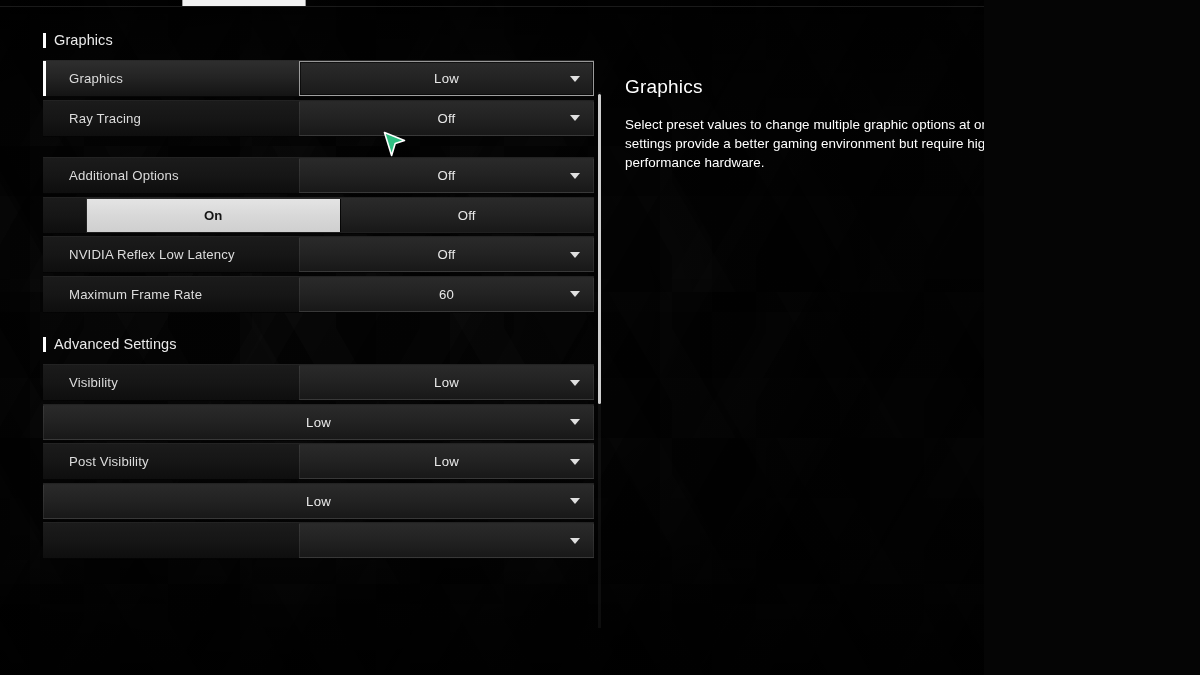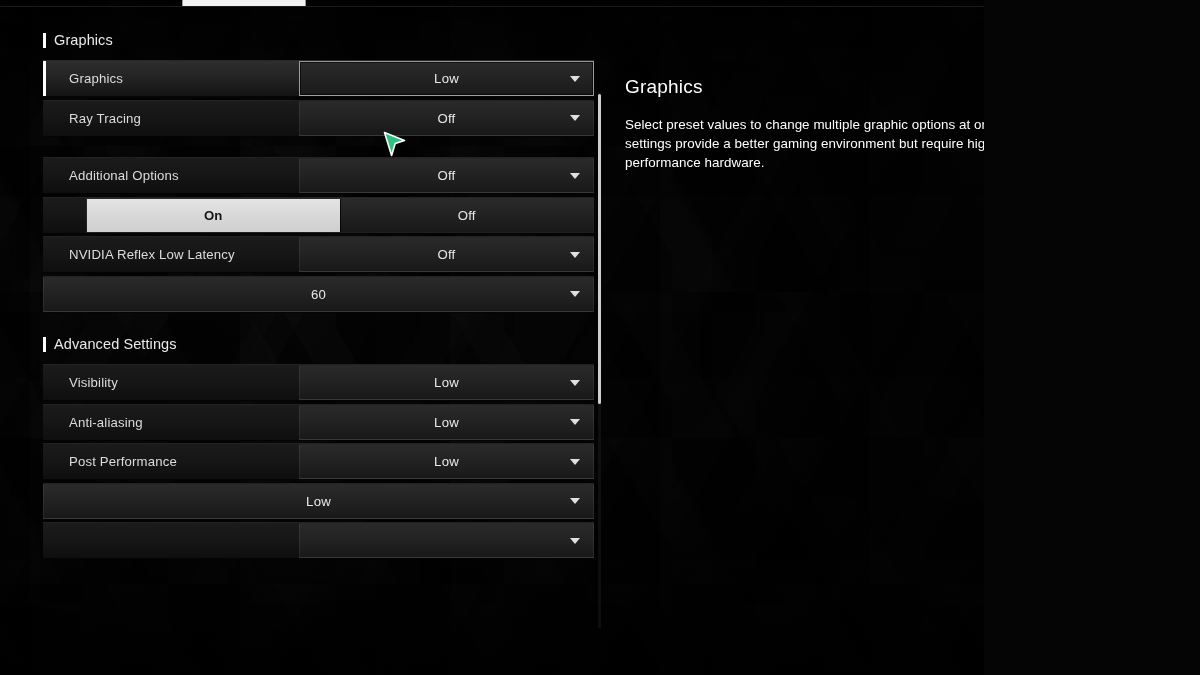--- a/index.html
+++ b/index.html
@@ -326,20 +326,21 @@
             <div class="row">
               <div class="row-label">NVIDIA Reflex Low Latency</div>
               <div class="row-control">
                 <div class="dropdown">
                   <span class="dropdown-value">Off</span>
                   <span class="dropdown-caret"></span>
                 </div>
               </div>
             </div>
             <div class="row">
+              <div class="row-label">Maximum Frame Rate</div>
               <div class="row-control">
                 <div class="dropdown">
                   <span class="dropdown-value">60</span>
                   <span class="dropdown-caret"></span>
                 </div>
               </div>
             </div>
           </div>
         </div>
         <div class="gap-md"></div>
@@ -352,30 +353,29 @@
             <div class="row">
               <div class="row-label">Visibility</div>
               <div class="row-control">
                 <div class="dropdown">
                   <span class="dropdown-value">Low</span>
                   <span class="dropdown-caret"></span>
                 </div>
               </div>
             </div>
             <div class="row">
-              <div class="row-label">Anti-aliasing</div>
               <div class="row-control">
                 <div class="dropdown">
                   <span class="dropdown-value">Low</span>
                   <span class="dropdown-caret"></span>
                 </div>
               </div>
             </div>
             <div class="row">
-              <div class="row-label">Post Performance</div>
+              <div class="row-label">Post Visibility</div>
               <div class="row-control">
                 <div class="dropdown">
                   <span class="dropdown-value">Low</span>
                   <span class="dropdown-caret"></span>
                 </div>
               </div>
             </div>
             <div class="row">
               <div class="row-control">
                 <div class="dropdown">

